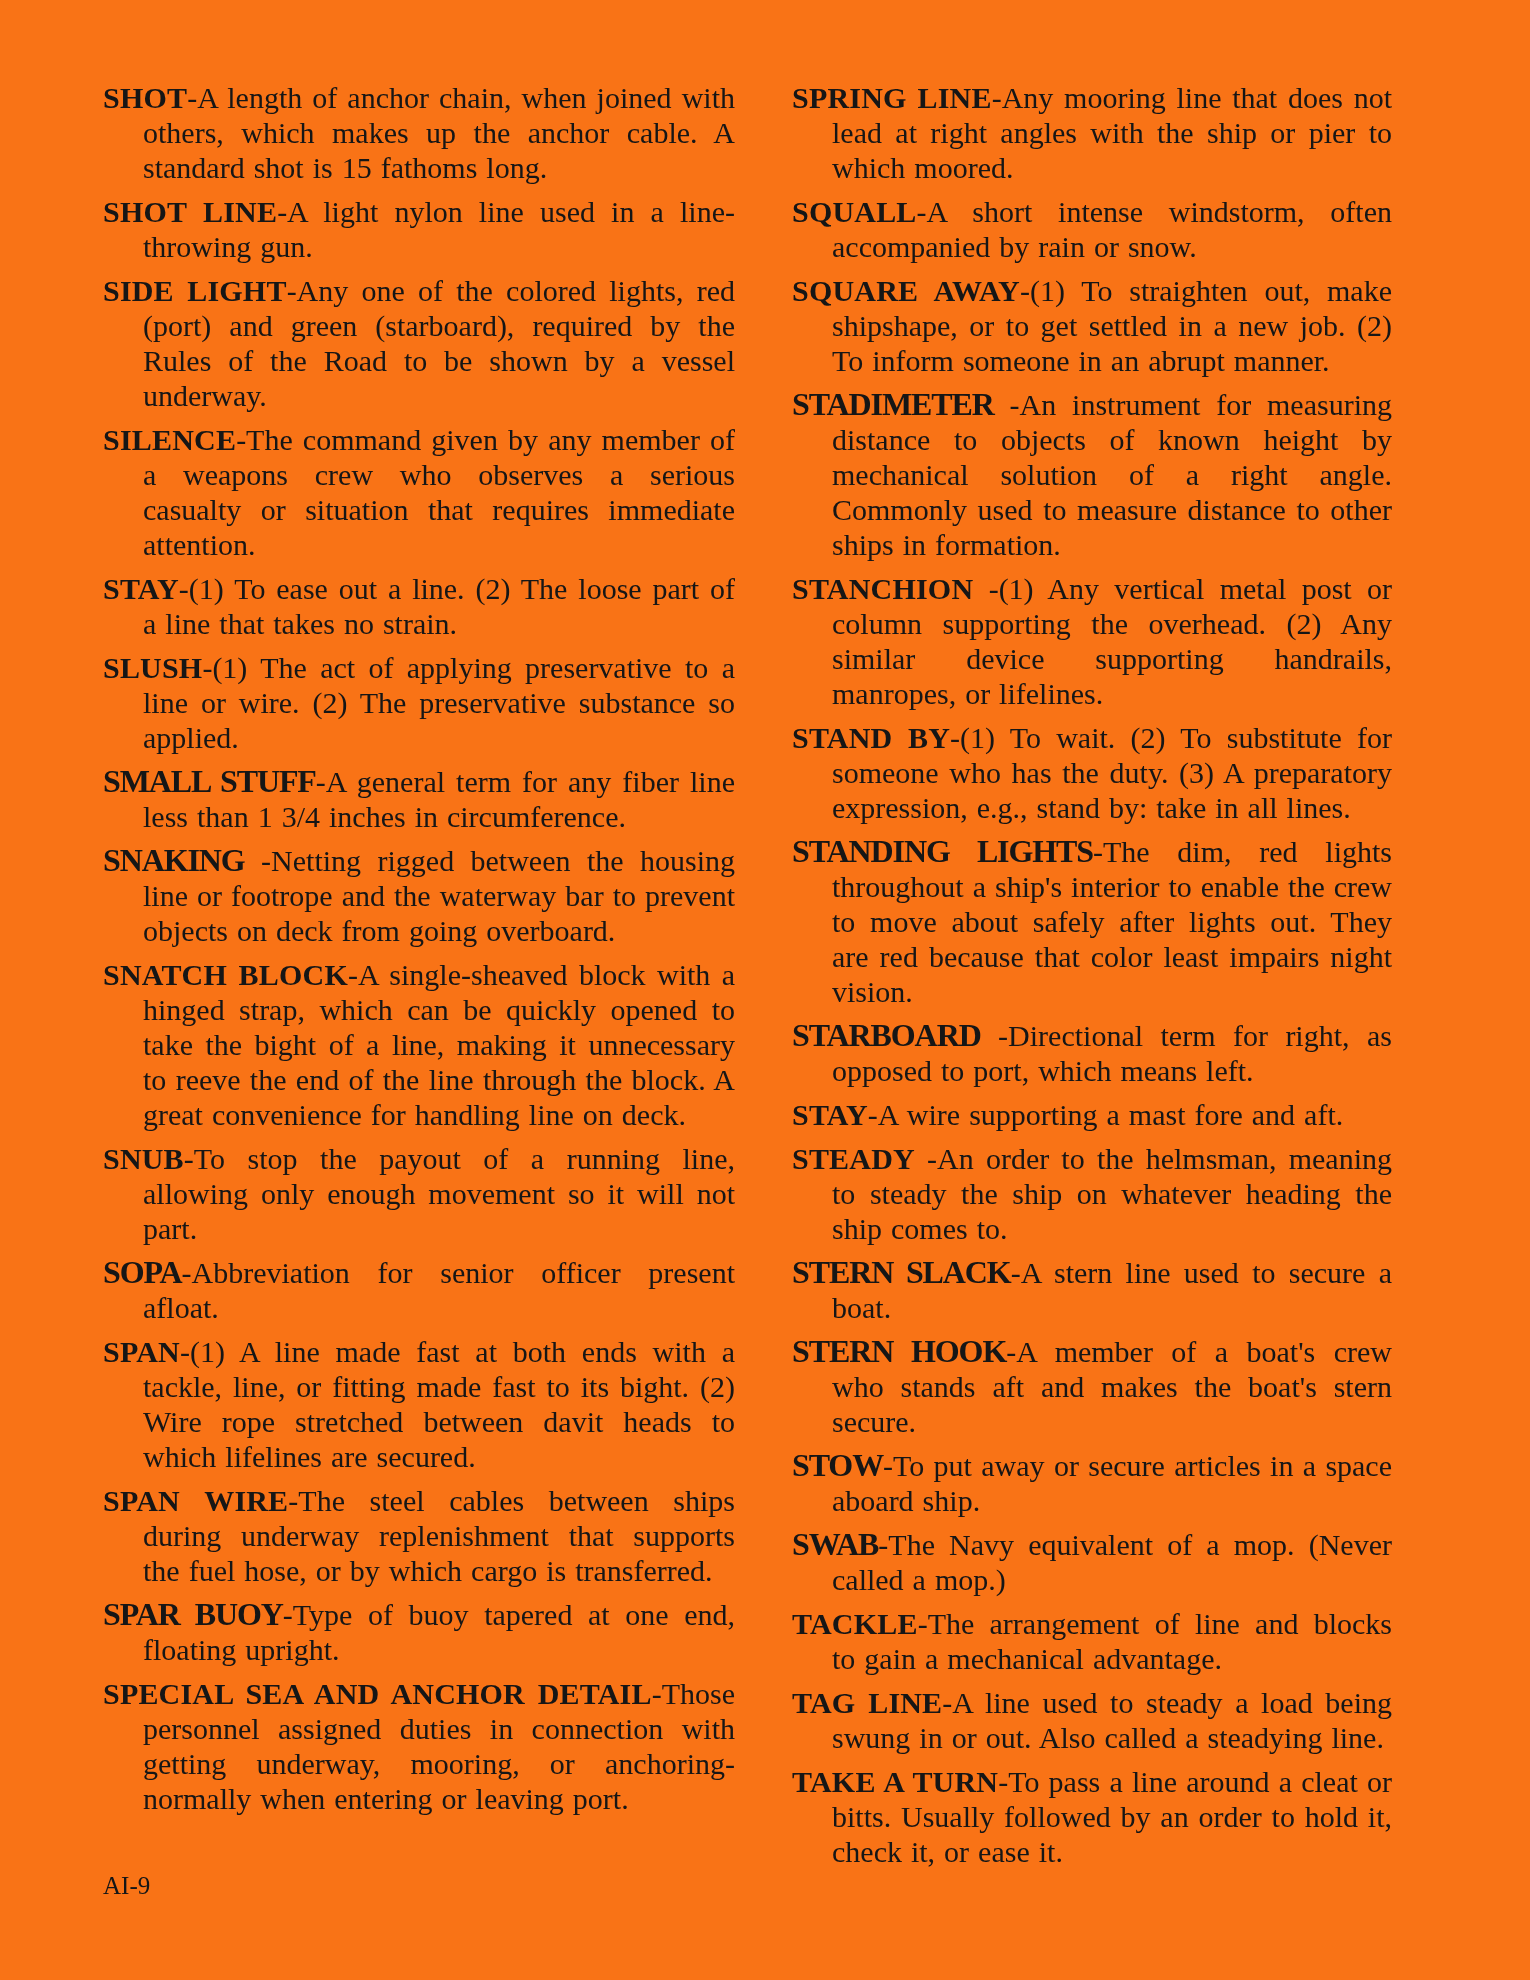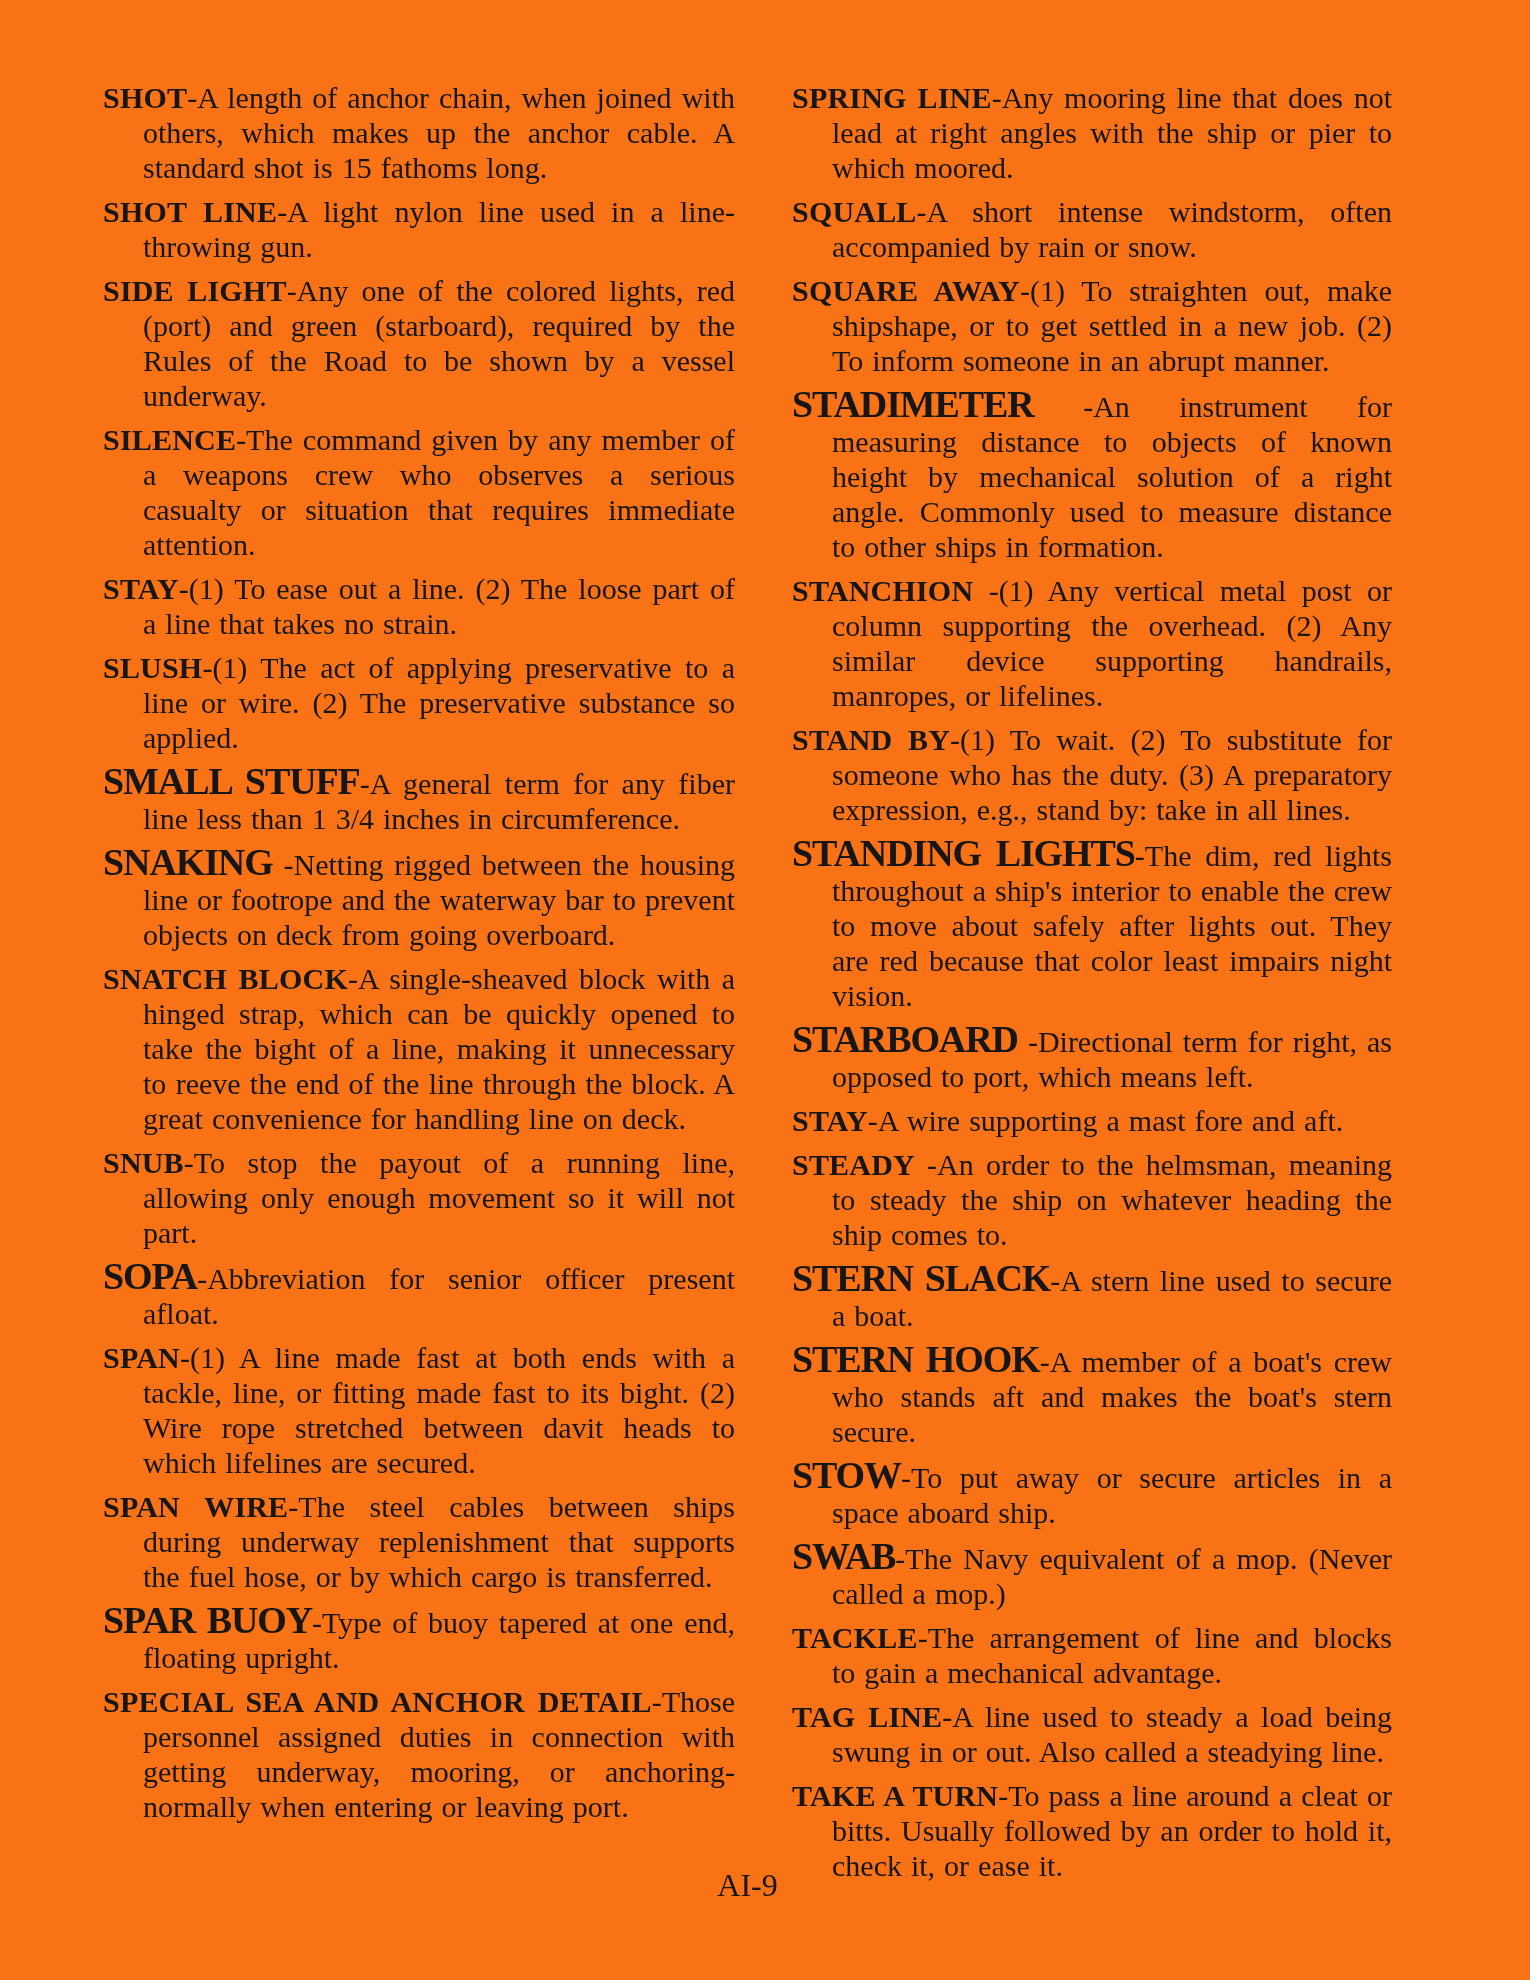--- a/index.html
+++ b/index.html
@@ -31,31 +31,30 @@
     font-size: 30px;
     line-height: 35px;
     text-align: justify;
     word-spacing: 1.5px;
   }
   .term {
     font-weight: 700;
     letter-spacing: 0.2px;
   }
   .term.compact {
-    font-size: 38px;
+    font-size: 32px;
     letter-spacing: -1.1px;
   }
   .def { font-weight: 400; }
   .footer {
     position: absolute;
     top: 1868px;
     left: 103px;
     width: 1289px;
-    text-align: center;
-    font-size: 32px;
+    font-size: 25px;
     line-height: 35px;
   }
 </style>
 </head>
 <body>
 
 <div class="page">
   <div class="columns">
     <div class="col col-left">
         <p class="entry"><span class="term">SHOT</span><span class="def">-A length of anchor chain, when joined with others, which makes up the anchor cable. A standard shot is 15 fathoms long.</span></p>

